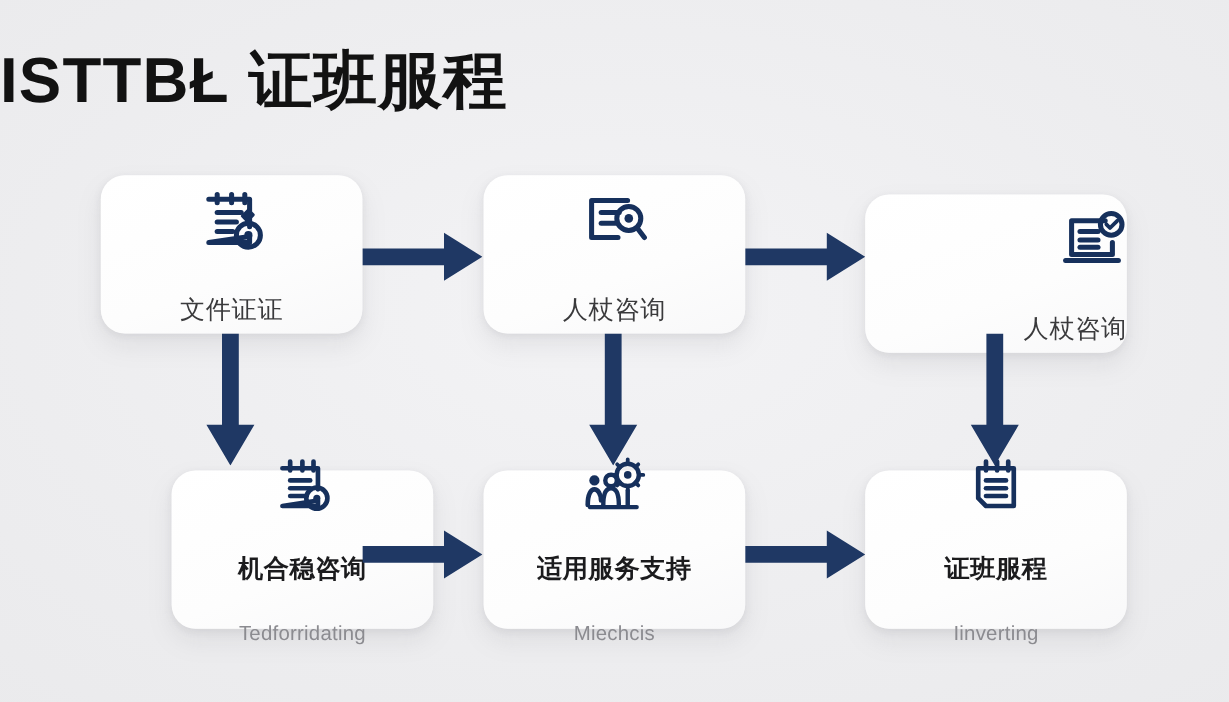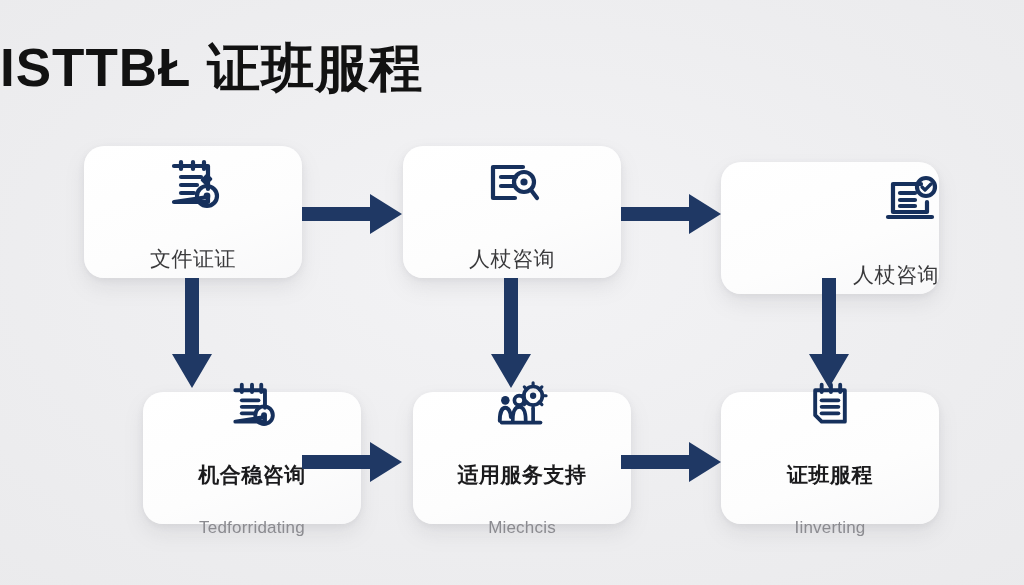--- a/index.html
+++ b/index.html
@@ -92,21 +92,21 @@
     text-align: left;
     white-space: nowrap;
   }
 
   
   #card-1 { left: 84px;  top: 146px; }
   #card-2 { left: 403px; top: 146px; }
   #card-3 { left: 721px; top: 162px; align-items: flex-end; }
   
   #card-4 { left: 100px;  top: 392px; margin-left: 43px; }
-  #card-5 { left: 413px; top: 392px; }
+  #card-5 { left: 403px; top: 392px; }
   #card-6 { left: 721px; top: 392px; }
 
   
   .arrow {
     position: absolute;
     line-height: 0;
   }
   #arrow-h1 { left: 302px; top: 190px; }
   #arrow-h2 { left: 621px; top: 190px; }
   #arrow-h3 { left: 302px; top: 438px; }

